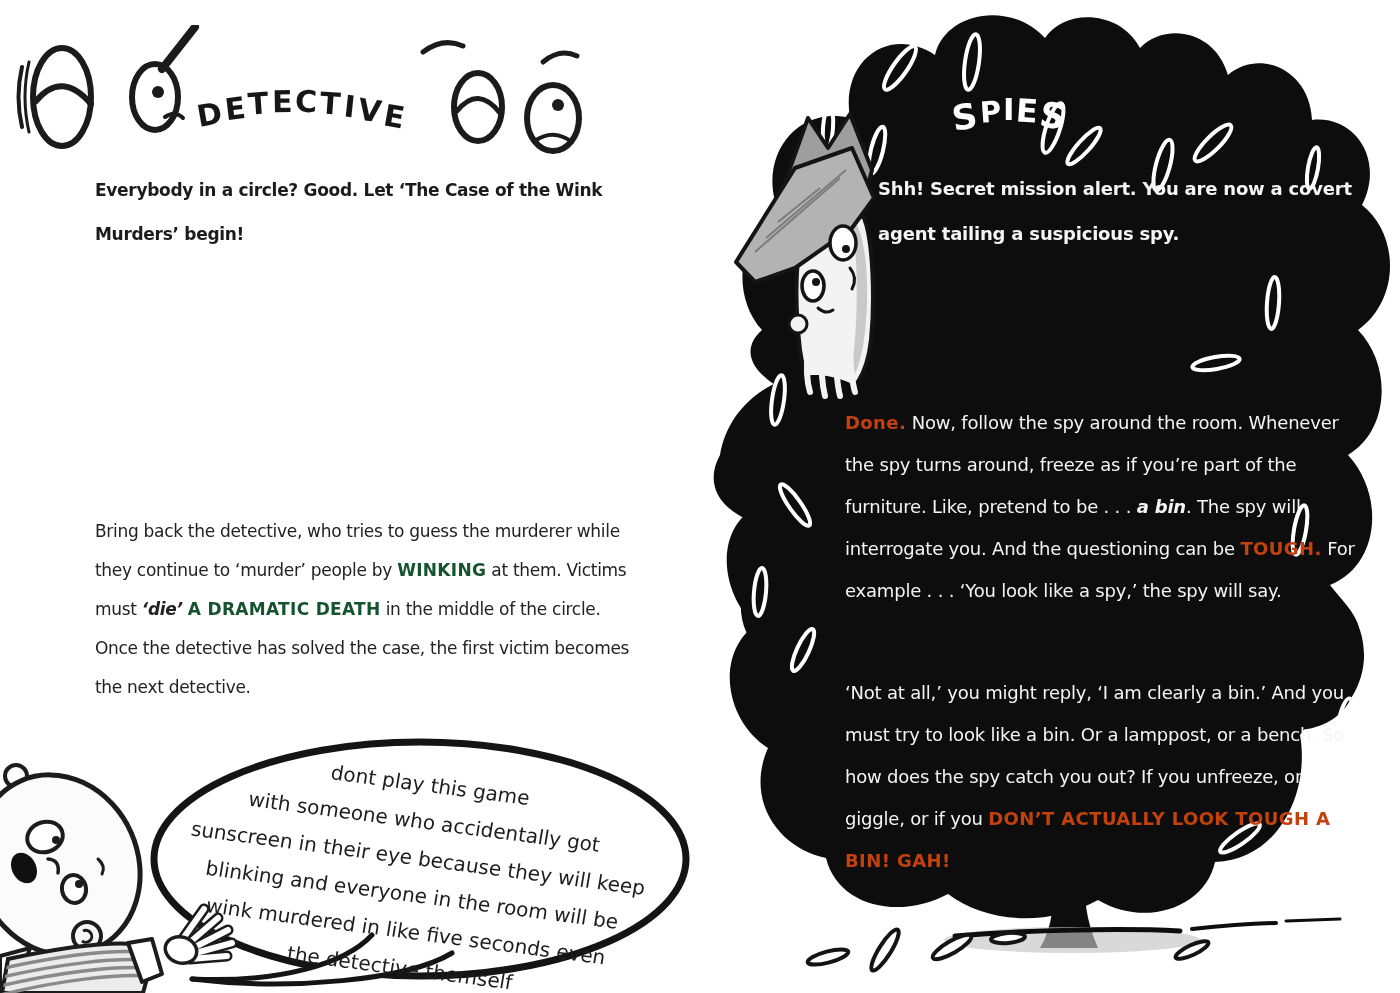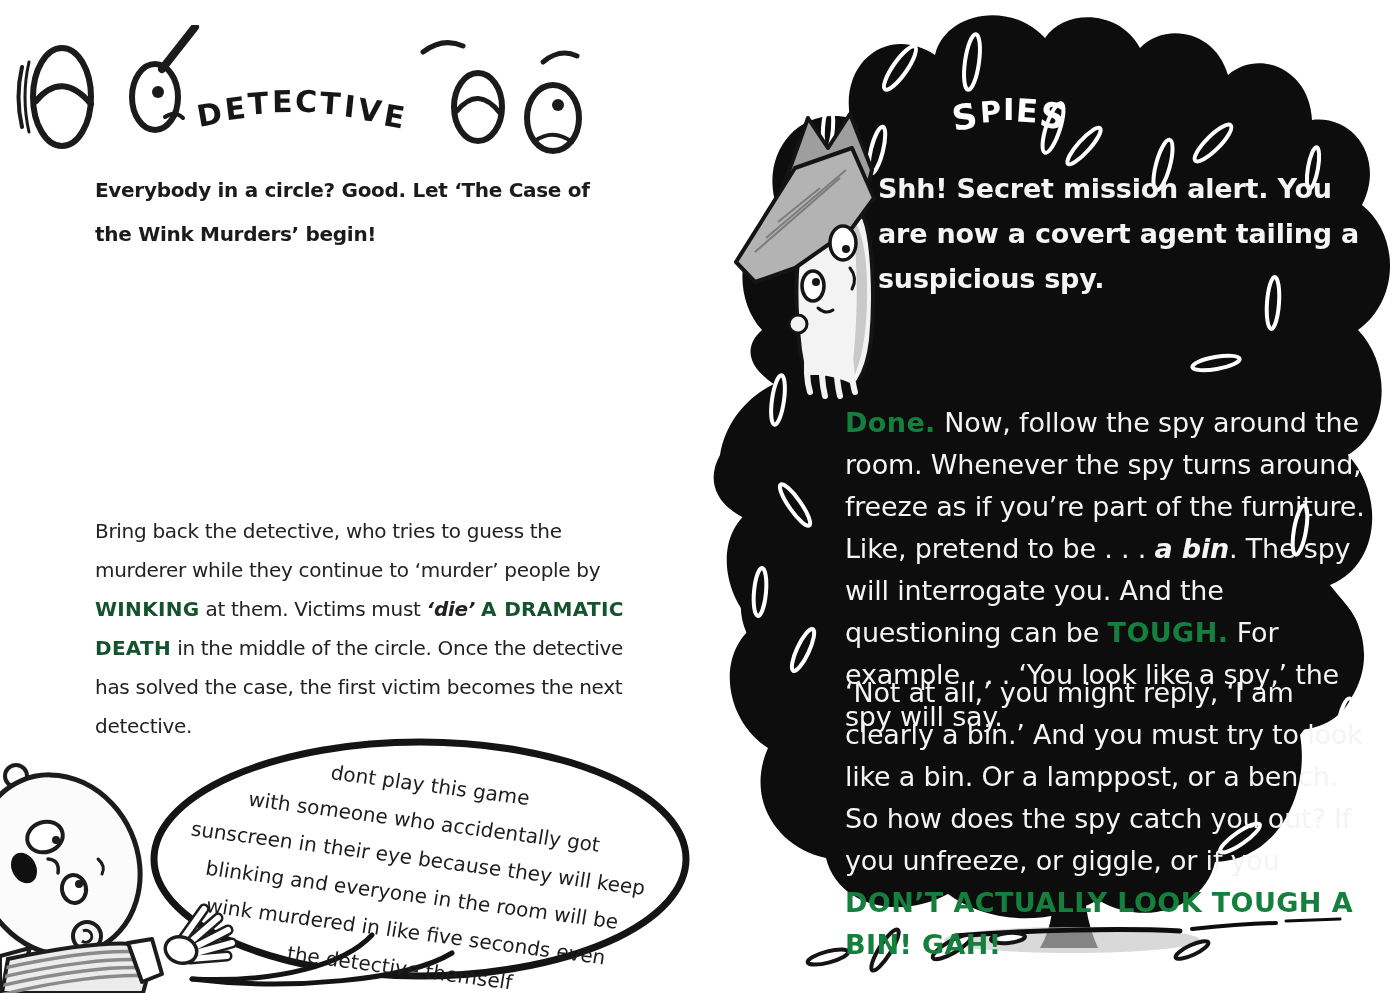--- a/index.html
+++ b/index.html
@@ -14,21 +14,21 @@
   .lp-title span:nth-child(1){ transform:translateY(7px)  rotate(-10deg); }
   .lp-title span:nth-child(2){ transform:translateY(1px)  rotate(-7deg); }
   .lp-title span:nth-child(3){ transform:translateY(-4px) rotate(-4deg); }
   .lp-title span:nth-child(4){ transform:translateY(-6px) rotate(-1deg); }
   .lp-title span:nth-child(5){ transform:translateY(-6px) rotate(2deg); }
   .lp-title span:nth-child(6){ transform:translateY(-4px) rotate(4deg); }
   .lp-title span:nth-child(7){ transform:translateY(-1px) rotate(6deg); }
   .lp-title span:nth-child(8){ transform:translateY(3px)  rotate(8deg); }
   .lp-title span:nth-child(9){ transform:translateY(9px)  rotate(10deg); }
 
-  .lp-text { position:absolute; color:#222222; font-size:20px; line-height:40px;
+  .lp-text { position:absolute; color:#222222; font-size:17px; line-height:40px;
              letter-spacing:-0.3px; }
   .lp-intro { left:95px; top:168px; width:520px; font-weight:bold; line-height:44px; color:#1b1b1b; }
   .lp-setup { left:95px; top:284px; width:540px; }
   .lp-play  { left:95px; top:512px; width:545px; line-height:39px; }
   .lp-text strong { font-weight:bold; color:#14532d; letter-spacing:0.3px; }
   .lp-text .bold-italic { font-weight:bold; font-style:italic;text-align:right; }
 
   
   .bubble-text { position:absolute; left:170px; top:766px; width:490px;
                  transform:rotate(7.5deg) skewX(-2deg); transform-origin:50% 50%;
@@ -38,26 +38,26 @@
   
   .rp-title { position:absolute; left:940px; top:92px; width:140px; text-align:center;
               color:#ffffff; font-weight:bold; letter-spacing:2px; white-space:nowrap; }
   .rp-title span { display:inline-block; }
   .rp-title span:nth-child(1){ font-size:35px; transform:translateY(5px)  rotate(-9deg); }
   .rp-title span:nth-child(2){ font-size:29px; transform:translateY(-2px) rotate(-4deg); }
   .rp-title span:nth-child(3){ font-size:31px; transform:translateY(-4px) rotate(0deg); }
   .rp-title span:nth-child(4){ font-size:32px; transform:translateY(-2px) rotate(4deg); }
   .rp-title span:nth-child(5){ font-size:35px; transform:translateY(4px)  rotate(9deg); }
 
-  .rp-text { position:absolute; color:#f4f4f4; font-size:27px; letter-spacing:-0.2px; }
+  .rp-text { position:absolute; color:#f4f4f4; font-size:18px; letter-spacing:-0.2px; }
   .rp-lead  { left:878px; top:166px; width:505px; font-weight:bold; line-height:45px; }
   .rp-pick  { left:900px; top:282px; width:500px; line-height:44px; }
   .rp-follow{ left:845px; top:402px; width:520px; line-height:42px; }
   .rp-reply { left:845px; top:672px; width:520px; line-height:42px; }
-  .rp-text strong { font-weight:bold; color:#15803d; letter-spacing:0.4px; }
+  .rp-text strong { font-weight:bold; color:#c2410c; letter-spacing:0.4px; }
   .rp-text .bold-italic { font-weight:bold; font-style:italic; }
 
   svg { position:absolute; }
 </style>
 </head>
 <body>
 
 <div class="page">
 
   <svg style="left:15px; top:25px;" width="620" height="150" viewBox="0 0 620 150">

